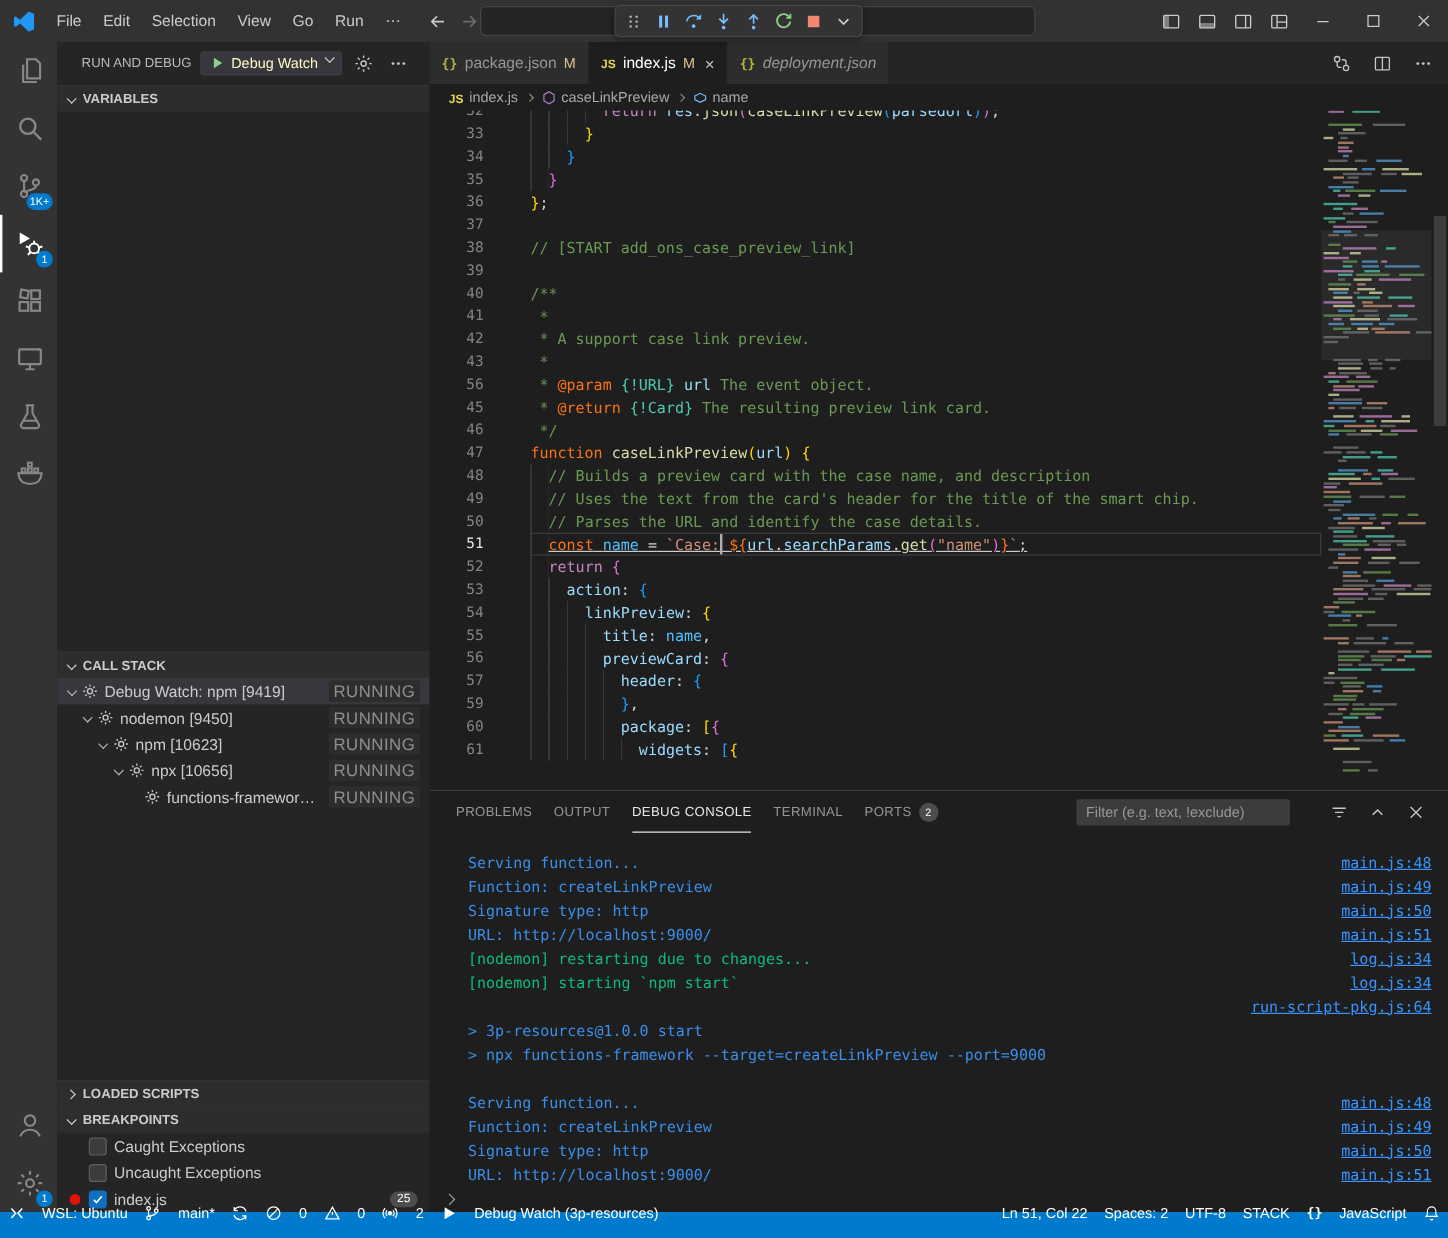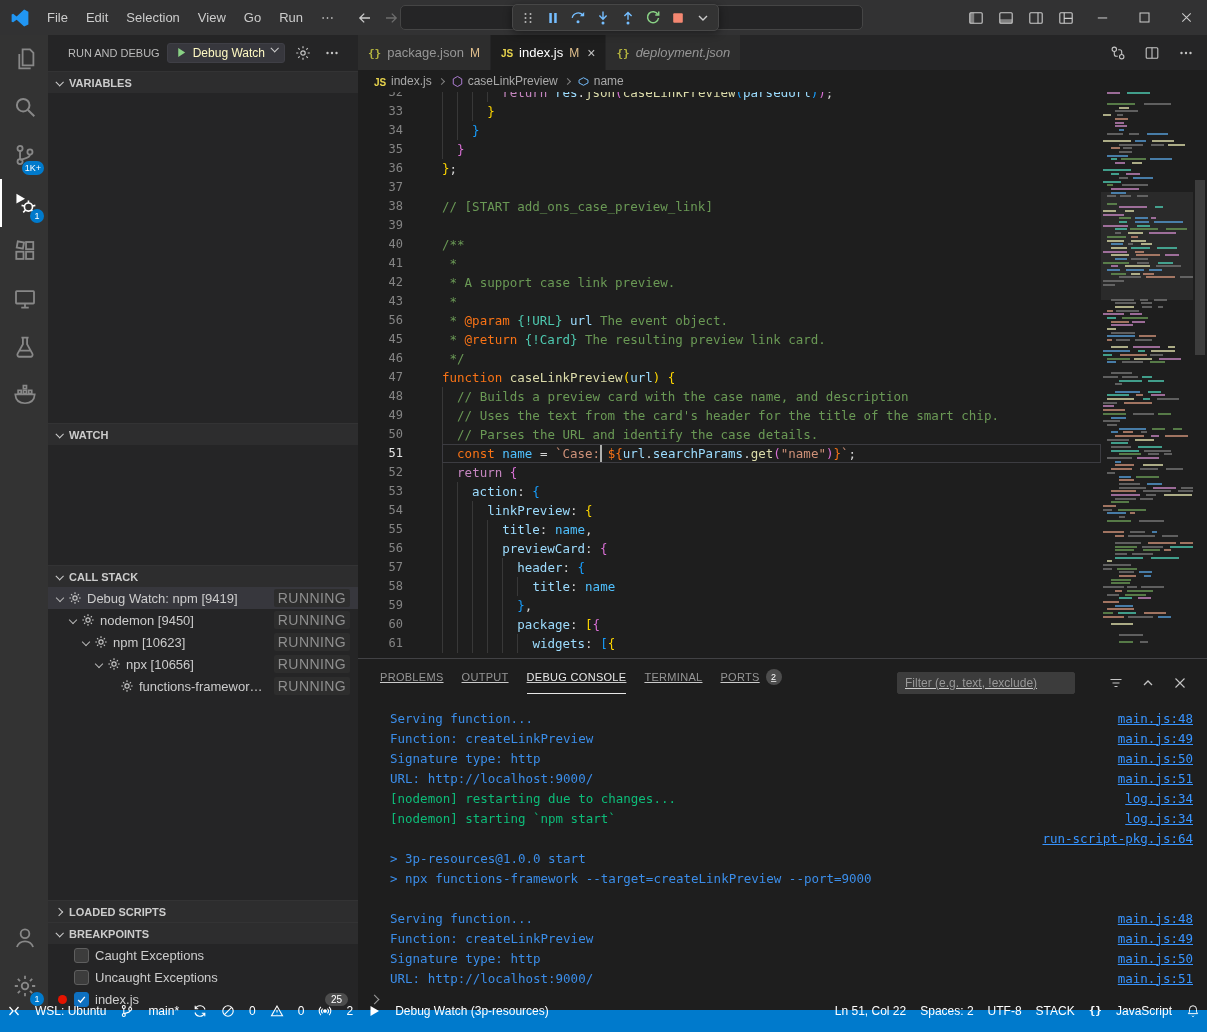--- a/index.html
+++ b/index.html
@@ -92,37 +92,37 @@
 
   
   .editor-body { position:relative; flex:1; overflow:hidden; background:#1e1e1e; }
   .code-lines { position:absolute; top:-9px; left:0; right:106px; font-family:"DejaVu Sans Mono",monospace;
     font-size:12.5px; line-height:19px; white-space:pre; }
   .line { display:flex; height:19px; }
   .ln { width:45px; text-align:right; color:#858585; flex:none; font-size:12px; }
   .ln-pad { width:39px; flex:none; }
   .line-body { flex:1; position:relative; }
   .line.current .ln { color:#e5e5e5; }
-  .line.current .line-body { outline:1px solid #3c3c41; outline-offset:-1px; }
+  .line.current .line-body { outline:1px solid #3c3c41; outline-offset:-1px;text-decoration:underline; }
   .ind { display:inline-block; height:19px; vertical-align:top;
     background:repeating-linear-gradient(to right,#383838 0 1px,transparent 1px 15.06px); }
   .cursor { position:absolute; top:1px; width:1.5px; height:17px; background:#aeafad; }
   .tk-kw{color:#f97316}.tk-ctrl{color:#C586C0}.tk-fn{color:#DCDCAA}.tk-var{color:#9CDCFE}.tk-cvar{color:#4FC1FF}
   .tk-str{color:#CE9178}.tk-cmt{color:#6A9955}.tk-type{color:#4EC9B0}.tk-b1{color:#FFD700}.tk-b2{color:#DA70D6}
   .tk-b3{color:#179FFF}.tk-fg{color:#D4D4D4}
   .minimap { position:absolute; top:0; bottom:0; right:14px; width:92px; overflow:hidden; }
   .mm-row { position:relative; height:2px; margin-bottom:1.7px; }
   .mm-seg { position:absolute; top:0; height:2px; opacity:.75; }
   .mm-view { position:absolute; left:0; right:0; top:100px; height:108px; background:rgba(121,121,121,.14); }
   .scrollbar { position:absolute; top:0; bottom:0; right:0; width:14px; }
   .sb-thumb { position:absolute; left:2px; right:2px; top:88px; height:175px; background:rgba(121,121,121,.35); }
 
   
   .panel { height:352px; flex:none; border-top:1px solid #424245; display:flex; flex-direction:column; background:#1e1e1e; }
-  .panel-bar { height:35px; flex:none; display:flex; align-items:flex-end; padding:0 10px 0 22px; gap:18px;text-decoration:underline; }
+  .panel-bar { height:35px; flex:none; display:flex; align-items:center; padding:0 10px 0 22px; gap:18px; }
   .ptab { height:35px; display:flex; align-items:center; gap:6px; font-size:11px; letter-spacing:.3px; color:#969696; cursor:pointer; background:none; border:none; }
   .ptab.active { color:#e7e7e7; box-shadow:inset 0 -1px 0 #e7e7e7; }
   .ptab-badge { background:#4d4d4d; color:#ffffff; width:16px; height:16px; line-height:16px; border-radius:50%; font-size:9px; text-align:center; }
   .panel-spacer { flex:1; }
   .filter-input { width:178px; height:22px; background:#3c3c3c; border:1px solid #3c3c3c; border-radius:2px;
     color:#cccccc; font-size:12px; padding:0 7px; outline:none; }
   .filter-input::placeholder { color:#989898; }
   .panel-actions { display:flex; align-items:center; gap:10px; padding:0 6px 0 12px; color:#cccccc; }
   .panel-actions .iconbtn .icon { width:16px; height:16px; }
   .console { flex:1; position:relative; font-family:"DejaVu Sans Mono",monospace; font-size:12.5px;
@@ -427,24 +427,20 @@
           </span>
         </button>
     </div>
 
     <div class="sect">
       <span class="chev down"></span>
       <span>VARIABLES</span>
     </div>
     <div class="sect-body" style="height:330px"></div>
 
-    <div class="sect">
-      <span class="chev down"></span>
-      <span>WATCH</span>
-    </div>
     <div class="sect-body" style="height:120px"></div>
 
     <div class="sect">
       <span class="chev down"></span>
       <span>CALL STACK</span>
     </div>
     <div id="callstack-list">
         <div class="cs-row selected" style="padding-left:6px">
        <span class="cs-chev"></span>
        <span class="icon cs-icon">
@@ -659,22 +655,20 @@
      </div><div class="line">
        <span class="ln">53</span><span class="ln-pad"></span><span class="line-body"><span class="ind" style="width:30.1px"></span><span class="tk-var">action</span><span class="tk-fg">: </span><span class="tk-b3">{</span></span>
      </div><div class="line">
        <span class="ln">54</span><span class="ln-pad"></span><span class="line-body"><span class="ind" style="width:45.2px"></span><span class="tk-var">linkPreview</span><span class="tk-fg">: </span><span class="tk-b1">{</span></span>
      </div><div class="line">
        <span class="ln">55</span><span class="ln-pad"></span><span class="line-body"><span class="ind" style="width:60.2px"></span><span class="tk-var">title</span><span class="tk-fg">: </span><span class="tk-cvar">name</span><span class="tk-fg">,</span></span>
      </div><div class="line">
        <span class="ln">56</span><span class="ln-pad"></span><span class="line-body"><span class="ind" style="width:60.2px"></span><span class="tk-var">previewCard</span><span class="tk-fg">: </span><span class="tk-b2">{</span></span>
      </div><div class="line">
        <span class="ln">57</span><span class="ln-pad"></span><span class="line-body"><span class="ind" style="width:75.3px"></span><span class="tk-var">header</span><span class="tk-fg">: </span><span class="tk-b3">{</span></span>
-     </div><div class="line">
-       <span class="ln">58</span><span class="ln-pad"></span><span class="line-body"><span class="ind" style="width:90.4px"></span><span class="tk-var">title</span><span class="tk-fg">: </span><span class="tk-cvar">name</span></span>
      </div><div class="line">
        <span class="ln">59</span><span class="ln-pad"></span><span class="line-body"><span class="ind" style="width:75.3px"></span><span class="tk-b3">}</span><span class="tk-fg">,</span></span>
      </div><div class="line">
        <span class="ln">60</span><span class="ln-pad"></span><span class="line-body"><span class="ind" style="width:75.3px"></span><span class="tk-var">package</span><span class="tk-fg">: </span><span class="tk-b1">[</span><span class="tk-b2">{</span></span>
      </div><div class="line">
        <span class="ln">61</span><span class="ln-pad"></span><span class="line-body"><span class="ind" style="width:90.4px"></span><span class="tk-var">widgets</span><span class="tk-fg">: </span><span class="tk-b3">[</span><span class="tk-b1">{</span></span>
      </div></div>
       <div class="minimap" id="minimap">
           <div class="mm-view"></div>
           <div class="mm-row">

